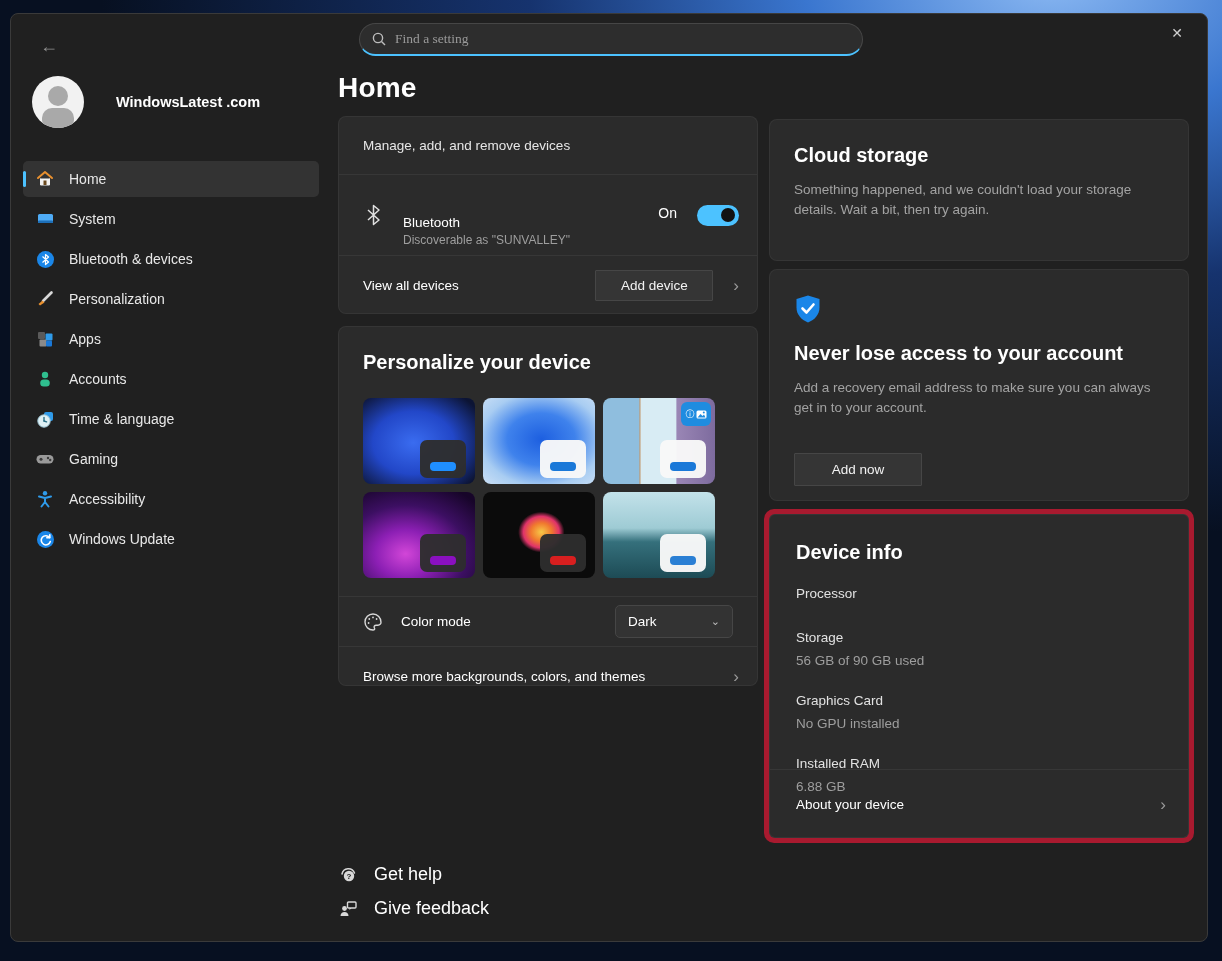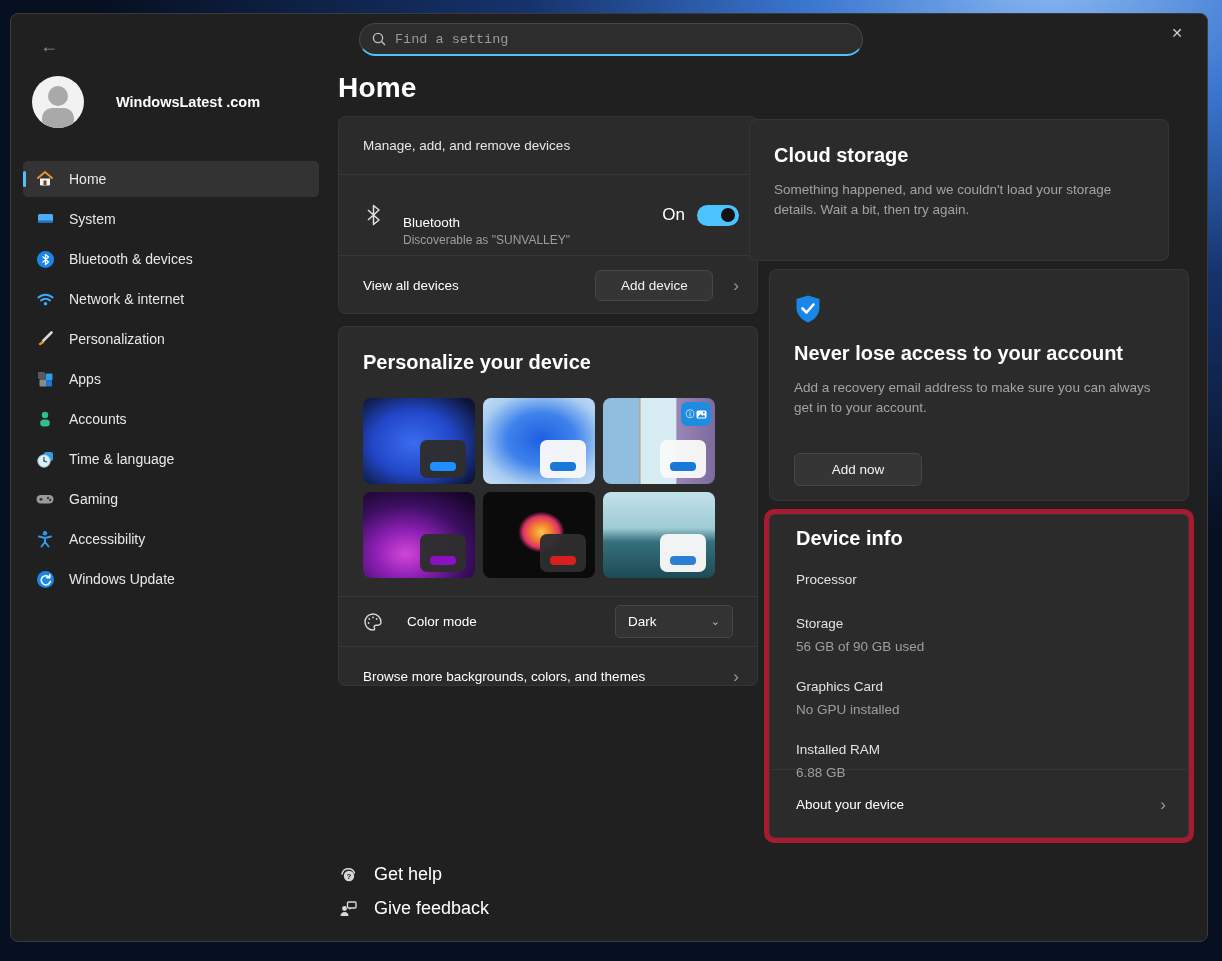--- a/index.html
+++ b/index.html
@@ -20,21 +20,21 @@
   .close-btn { position:absolute; right:8px; top:2px; width:44px; height:34px;
     color:#cfcfcf; font-size:14px; display:flex; align-items:center; justify-content:center; cursor:pointer; }
   .searchbox {
     position:absolute; left:348px; top:9px; width:504px; height:33px;
     background:#2d2d2d; border:1px solid #464646; border-bottom:2px solid #4cc2ff;
     border-radius:17px; display:flex; align-items:center; padding:0 12px; gap:9px;
   }
   .searchbox svg { flex:0 0 auto; }
   .searchbox input {
     background:transparent; border:none; outline:none; color:#eaeaea;
-    font-size:13.5px; width:100%; font-family:Liberation Mono, monospace;
+    font-size:13.5px; width:100%; font-family:Liberation Serif, serif;
   }
   .searchbox input::placeholder { color:#9a9a9a; }
   
   .sidebar { position:absolute; left:0; top:0; width:318px; height:100%; }
   .profile { position:absolute; left:21px; top:62px; display:flex; align-items:center; gap:32px; cursor:pointer; }
   .avatar { width:52px; height:52px; border-radius:50%; background:#f2f2f2; position:relative; overflow:hidden; }
   .avatar .head { position:absolute; left:16px; top:10px; width:20px; height:20px; border-radius:50%; background:#a9a9a9; }
   .avatar .bod  { position:absolute; left:10px; top:32px; width:32px; height:22px; border-radius:10px; background:#a9a9a9; }
   .profile .uname { font-size:14.5px; font-weight:bold; color:#fff; }
   .nav { position:absolute; left:12px; top:147px; width:296px; display:flex; flex-direction:column; gap:4px; }
@@ -50,26 +50,26 @@
   .chev { color:#9a9a9a; font-size:17px; line-height:1; }
   
   .page-title { position:absolute; left:327px; top:58px; font-size:28px; font-weight:bold; letter-spacing:.2px; }
   .card-bt { left:327px; top:102px; width:420px; height:198px; }
   .row { display:flex; align-items:center; padding:0 18px 0 24px; }
   .row-manage { height:57px; font-size:13.5px; color:#e6e6e6; cursor:pointer; }
   .row-bt { height:80px; gap:20px; }
   .bt-text { display:flex; flex-direction:column; gap:3px; flex:1; }
   .bt-title { font-size:13.5px; color:#fff;margin-top:32px; }
   .bt-sub { font-size:12px; color:#9e9e9e; }
-  .toggle-wrap { display:flex; align-items:center; gap:12px; font-size:17px; }
+  .toggle-wrap { display:flex; gap:20px; font-size:14px; }
   .toggle { width:42px; height:21px; border-radius:11px; background:#4cc2ff; position:relative; cursor:pointer; }
   .toggle .knob { position:absolute; right:4px; top:3.5px; width:14px; height:14px; border-radius:50%; background:#121212; }
   .row-viewall { height:59px; font-size:13.5px; }
   .row-viewall .lbl { flex:1; }
-  .btn { background:#353535; border:1px solid #464646; border-radius:6px; color:#f2f2f2;
+  .btn { background:#353535; border:1px solid #464646; border-radius:1px; color:#f2f2f2;
     font-size:13.5px; padding:7px 0; text-align:center; cursor:pointer; font-family:"Liberation Sans", sans-serif; }
   .btn-adddevice { width:118px; margin-right:20px; }
   .card-pers { left:327px; top:312px; width:420px; height:360px; }
   .pers-title { font-size:20px; font-weight:bold; padding:24px 24px 16px 24px; }
   .thumb-grid { display:flex; flex-wrap:wrap; gap:8px; padding:8px 24px 18px 24px; width:100%; }
   .thumb { width:112px; height:86px; border-radius:8px; position:relative; overflow:hidden; cursor:pointer; flex:0 0 auto; }
   .th1 { background:radial-gradient(90px 70px at 45% 52%, #3a6cf0 0%, #2247c8 45%, #0c1434 85%); }
   .th2 { background:radial-gradient(85px 65px at 52% 48%, #1d5fe0 0%, #3f82ec 40%, #a9cdf2 72%, #cfe2f6 100%); }
   .th3 { background:linear-gradient(90deg, #8fbede 0%, #8fbede 32%, #c2986d 33%, #d8ecf4 34%, #d8ecf4 65%, #9a86b5 66%, #7d6b9e 100%); }
   .th4 { background:radial-gradient(95px 75px at 38% 72%, #d246d8 0%, #8c1fb4 32%, #3c0f62 65%, #170529 100%); }
@@ -78,44 +78,44 @@
     background:radial-gradient(closest-side at 55% 45%, #f7c948 0%, #f0792e 35%, #e0336a 60%, rgba(10,10,10,0) 78%); }
   .th6 { background:linear-gradient(180deg, #c3e2ea 0%, #9ecbd4 42%, #35707c 58%, #1d4b55 100%); }
   .mini-tb { position:absolute; right:9px; bottom:6px; width:46px; height:38px; border-radius:7px;
     display:flex; align-items:flex-end; justify-content:center; padding-bottom:7px; }
   .mini-tb.dark { background:rgba(46,46,46,0.96); }
   .mini-tb.light { background:rgba(248,248,248,0.97); }
   .mini-pill { width:26px; height:9px; border-radius:4px; }
   .spot-badge { position:absolute; right:4px; top:4px; width:30px; height:24px; border-radius:6px;
     background:#1f8ce0; display:flex; align-items:center; justify-content:center; gap:1px;
     color:#fff; font-size:9px; }
-  .row-colormode { height:49px; gap:24px; font-size:13.5px; }
+  .row-colormode { height:49px; gap:18px; font-size:13.5px; }
   .row-colormode .lbl { flex:1; }
   .dropdown { width:118px; height:33px; background:#333333; border:1px solid #464646; border-radius:5px;
     display:flex; align-items:center; padding:0 12px; font-size:13.5px; cursor:pointer; margin-right:6px; }
   .dropdown .val { flex:1; }
   .dropdown .dchev { color:#bdbdbd; font-size:11px; }
   .row-browse { height:58px; font-size:13.5px; }
   .row-browse .lbl { flex:1; }
   
   .footer-links { position:absolute; left:327px; top:850px; display:flex; flex-direction:column; gap:13px; }
   .flink { display:flex; align-items:center; gap:16px; cursor:pointer; }
   .flink .flabel { color:#ffffff; font-size:18px; }
   
-  .card-cloud { left:738px; top:105px; width:420px; height:142px; padding:24px; }
+  .card-cloud { left:758px; top:105px; width:420px; height:142px; padding:24px; }
   .card-h { font-size:20px; font-weight:bold; }
   .card-body { font-size:13.5px; color:#a3a3a3; line-height:1.45; margin-top:13px; }
   .card-account { left:758px; top:255px; width:420px; height:232px; padding:24px; }
   .shield-ic { margin-bottom:14px; }
   .btn-addnow { width:128px; margin-top:36px; padding:8px 0; }
   .red-group { position:absolute; left:753px; top:495px; width:430px; height:334px;
     border:5px solid #a81a2f; border-radius:10px; background:#a81a2f; }
   .card-device { position:relative; width:100%; height:100%; background:#2b2b2b;
     border-radius:6px; overflow:hidden; border:1px solid rgba(255,255,255,0.05); }
-  .device-pad { padding:12px 26px 0 26px; }
+  .device-pad { padding:26px 26px 0 26px; }
   .dgrid { display:grid; grid-template-columns: 1fr; gap:22px 18px; margin-top:22px; }
   .dlabel { font-size:13.5px; color:#e2e2e2; margin-bottom:7px; }
   .dvalue { font-size:13.5px; color:#9e9e9e; line-height:1.4; }
   .about-div { position:absolute; left:0; right:0; bottom:67px; }
   .row-about { position:absolute; left:0; right:0; bottom:0; height:66px; font-size:13.5px; cursor:pointer; padding:0 22px 0 26px; }
   .row-about .lbl { flex:1; }
 </style>
 </head>
 <body>
 
@@ -162,30 +162,20 @@
         <span>System</span>
       </div>
       <div class="nav-item">
         <span class="nicon">
           <svg width="19" height="19" viewBox="0 0 19 19">
               <circle cx="9.5" cy="9.5" r="8.5" fill="#1a86e8"></circle>
               <polyline points="6.5,6.5 12.5,12 9.5,14.5 9.5,4.5 12.5,7 6.5,12.5" fill="none" stroke="#fff" stroke-width="1.2" stroke-linejoin="round"></polyline>
             </svg>
         </span>
         <span>Bluetooth &amp; devices</span>
-      </div>
-      <div class="nav-item">
-        <span class="nicon">
-          <svg width="19" height="19" viewBox="0 0 19 19">
-              <path d="M2.5 7.5 a10 10 0 0 1 14 0" fill="none" stroke="#3fa9f5" stroke-width="2" stroke-linecap="round"></path>
-              <path d="M5 10.5 a6.4 6.4 0 0 1 9 0" fill="none" stroke="#3fa9f5" stroke-width="2" stroke-linecap="round"></path>
-              <circle cx="9.5" cy="13.8" r="1.8" fill="#3fa9f5"></circle>
-            </svg>
-        </span>
-        <span>Network &amp; internet</span>
       </div>
       <div class="nav-item">
         <span class="nicon">
           <svg width="18" height="18" viewBox="0 0 18 18">
               <line x1="7" y1="11" x2="15.5" y2="2.5" stroke="#d8d8d8" stroke-width="2.6" stroke-linecap="round"></line>
               <path d="M6.5 10.5 L8.5 12.5 L4 15.5 L2.5 14 Z" fill="#e8902f"></path>
             </svg>
         </span>
         <span>Personalization</span>
       </div>

